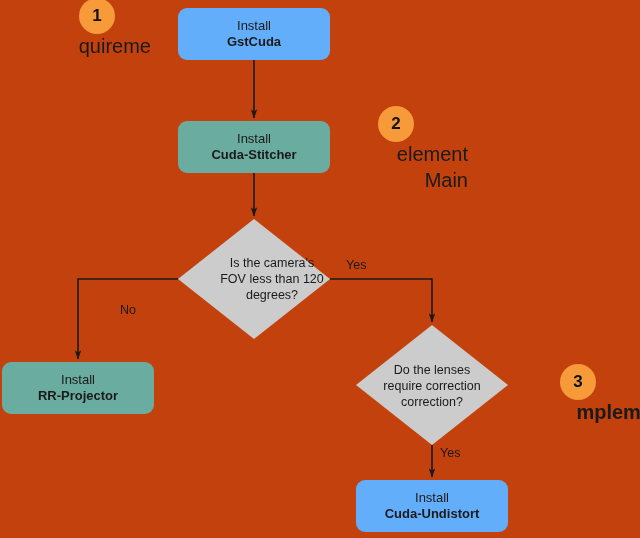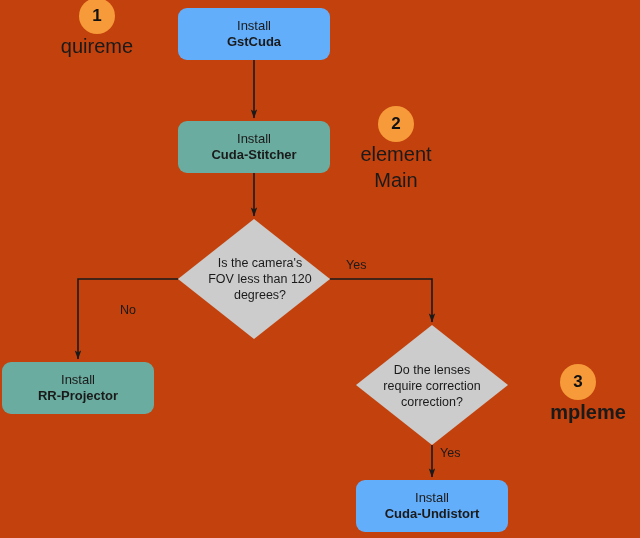--- a/index.html
+++ b/index.html
@@ -59,22 +59,23 @@
     justify-content: center;
     font-size: 17px;
     font-weight: bold;
     color: #111111;
   }
   .badge-caption {
     position: absolute;
     font-size: 20px;
     color: #1a1a1a;
     white-space: nowrap;
-    text-align: center;
+    text-align: right;
     line-height: 26px;
+    margin-left: 12px;
   }
 </style>
 </head>
 <body>
 
 <div id="canvas">
 
   <svg id="flow-svg" viewBox="0 0 640 538" xmlns="http://www.w3.org/2000/svg">
     <defs>
       <marker id="arrowhead" markerWidth="10" markerHeight="10" refX="8.6" refY="3.2" orient="auto" markerUnits="userSpaceOnUse">
@@ -108,21 +109,21 @@
   <div class="node-label proc-label" style="left:178px; top:8px; width:152px; height:52px;">
     <span class="l1">Install</span>
     <span class="l2">GstCuda</span>
   </div>
 
   <div class="node-label proc-label" style="left:178px; top:121px; width:152px; height:52px;">
     <span class="l1">Install</span>
     <span class="l2">Cuda-Stitcher</span>
   </div>
 
-  <div class="node-label dec-label" style="left:176px; top:248px; width:168px; height:62px;">
+  <div class="node-label dec-label" style="left:188px; top:248px; width:168px; height:62px;">
     <span>Is the camera's</span>
     <span>FOV less than 120</span>
     <span>degrees?</span>
   </div>
 
   <div class="node-label proc-label" style="left:2px; top:362px; width:152px; height:52px;">
     <span class="l1">Install</span>
     <span class="l2">RR-Projector</span>
   </div>
 

